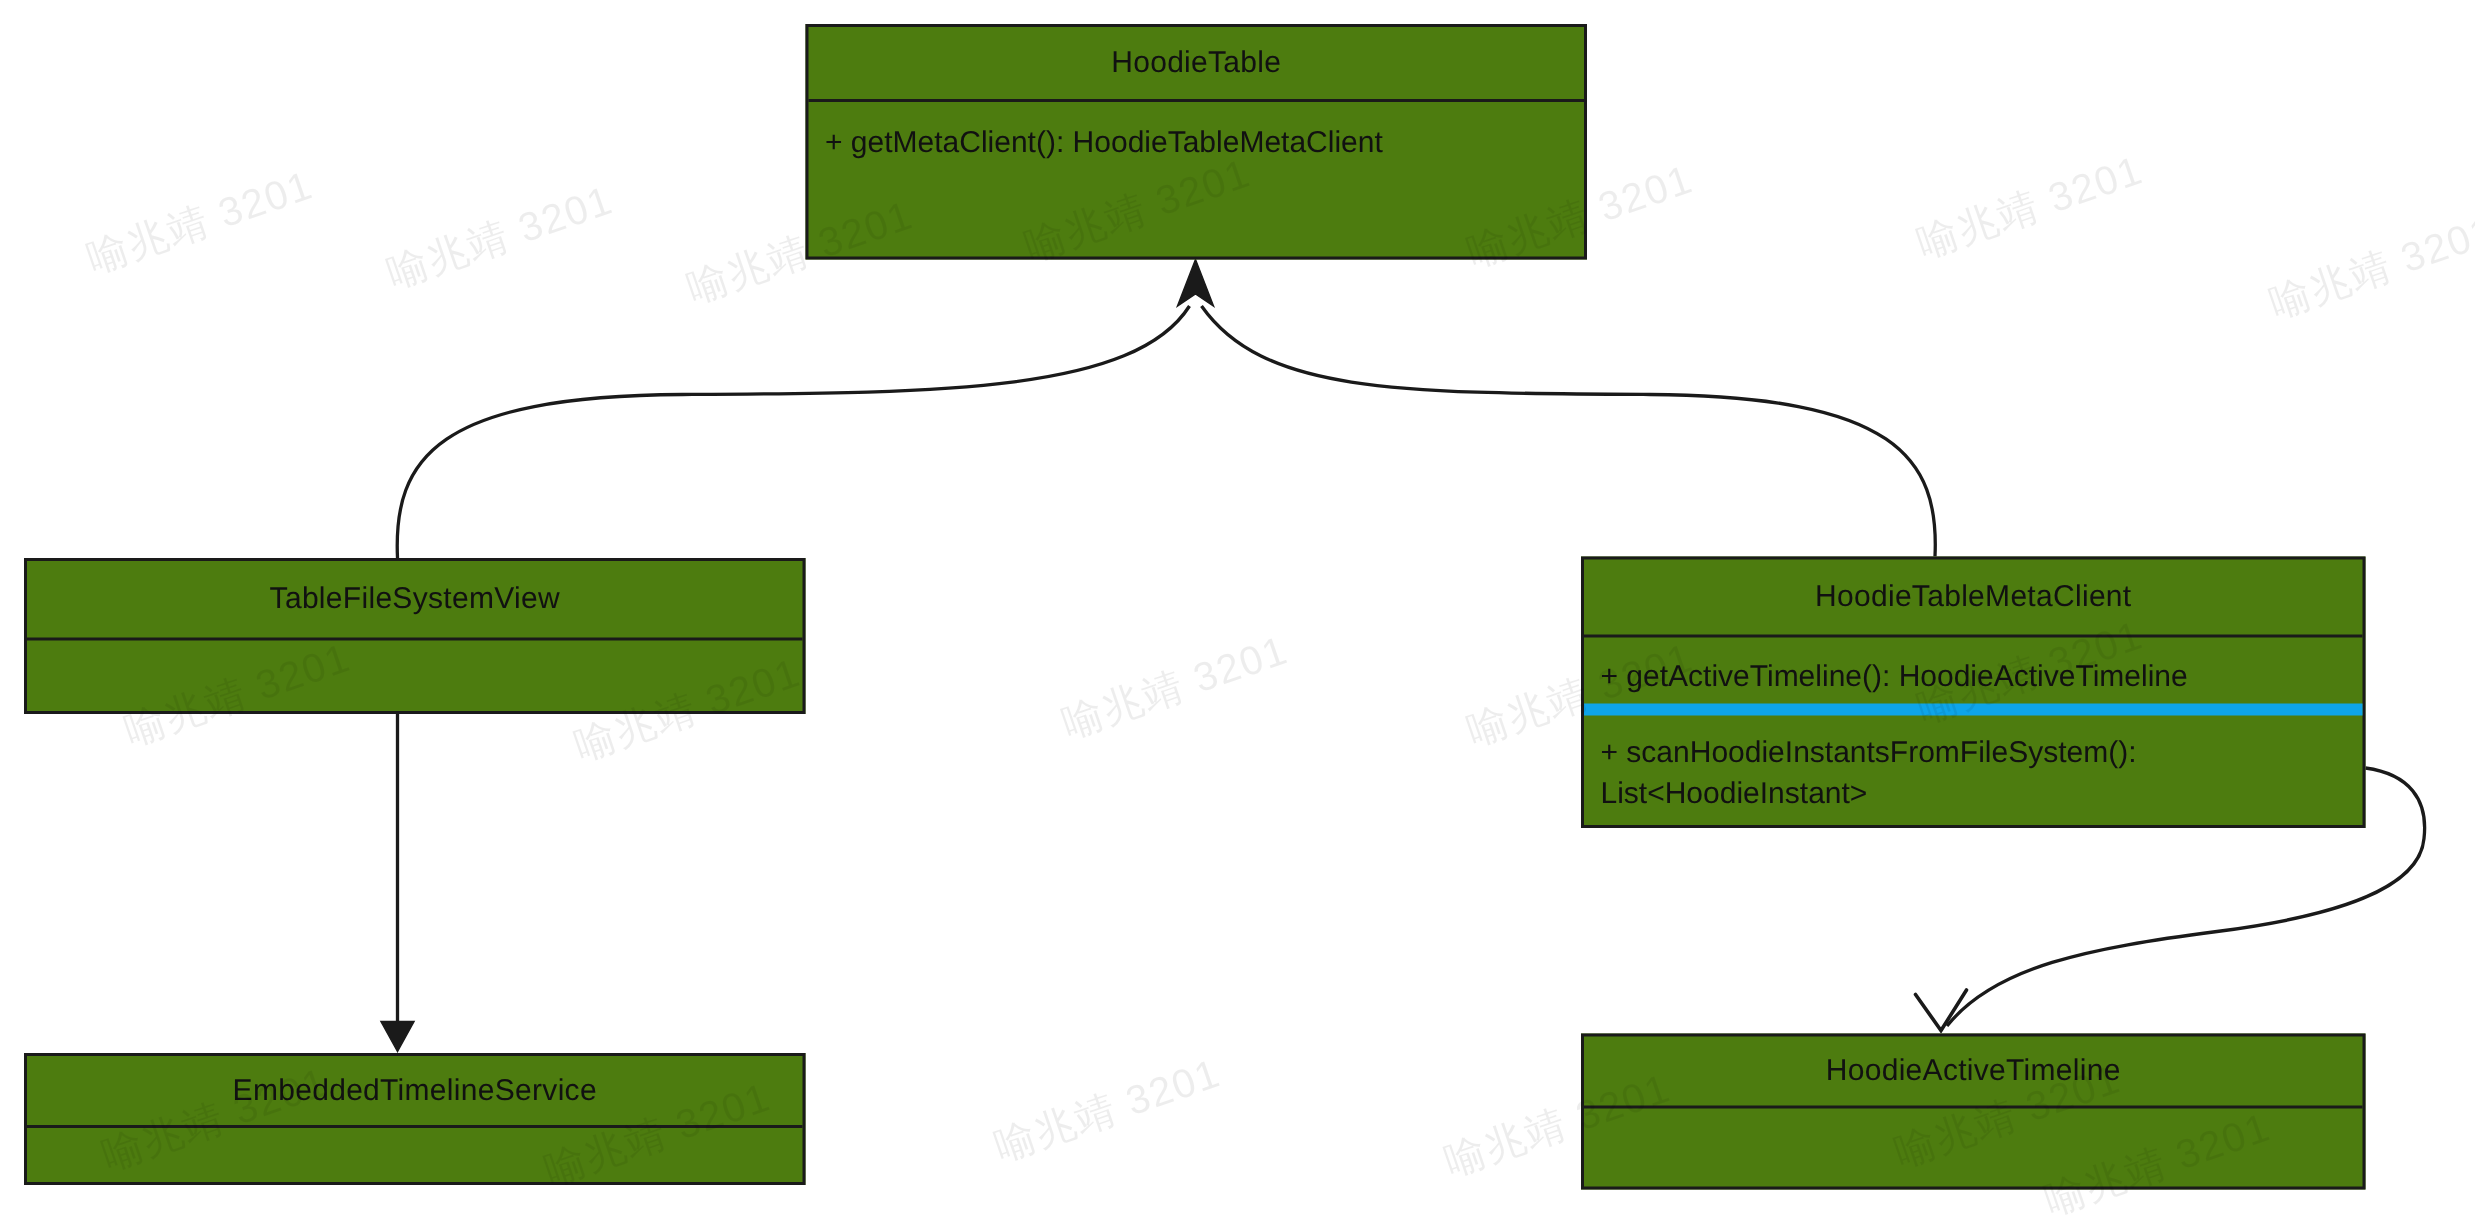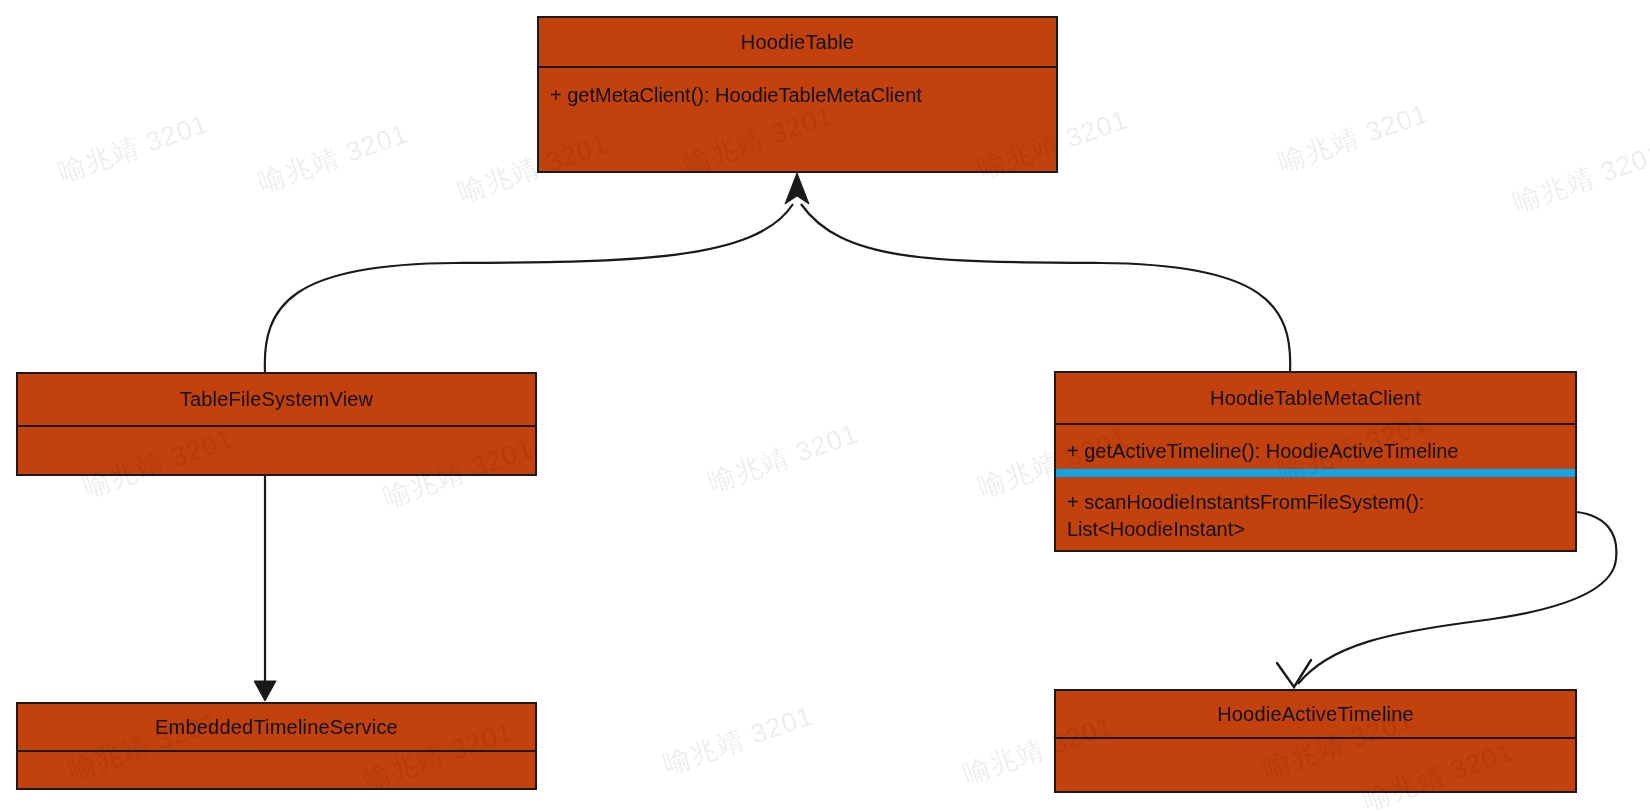--- a/index.html
+++ b/index.html
@@ -9,21 +9,21 @@
     font-family:"Liberation Sans","DejaVu Sans",sans-serif;
     color:#111111;
   }
   
   #edges-layer { position:absolute; left:0; top:0; z-index:1; }
   .edge-path { fill:none; stroke:#1a1a1a; stroke-width:2.2px; }
   .edge-head-filled { fill:#1a1a1a; stroke:#1a1a1a; stroke-width:1px; }
   .edge-head-open { fill:none; stroke:#1a1a1a; stroke-width:2.4px; stroke-linecap:round; }
   
   .uml-class {
-    position:absolute; background:#c2410c;
+    position:absolute; background:#4d7c0f;
     border:2px solid #1a1a1a; box-sizing:border-box; z-index:2;
   }
   .uml-title {
     display:flex; align-items:center; justify-content:center;
     border-bottom:2px solid #1a1a1a; box-sizing:border-box;
     font-size:20px; letter-spacing:0.2px;
   }
   .uml-comp {
     box-sizing:border-box; padding:14px 11px 0 11px;
     font-size:20px; line-height:27px;

